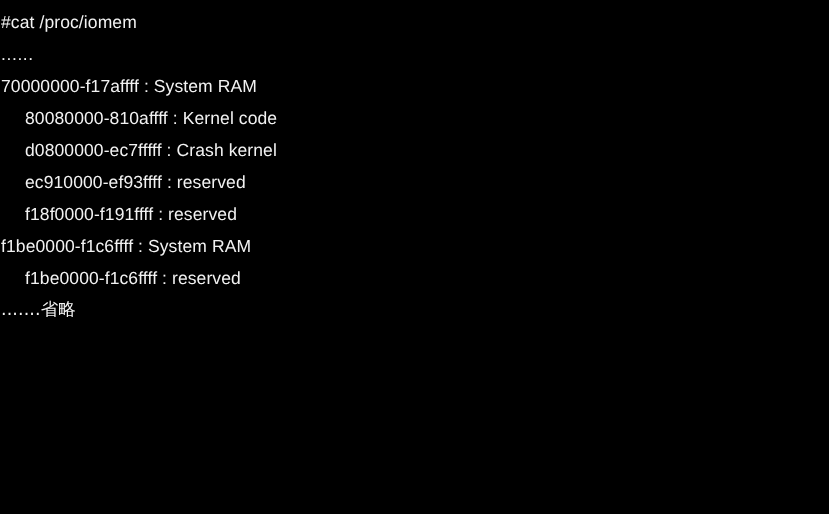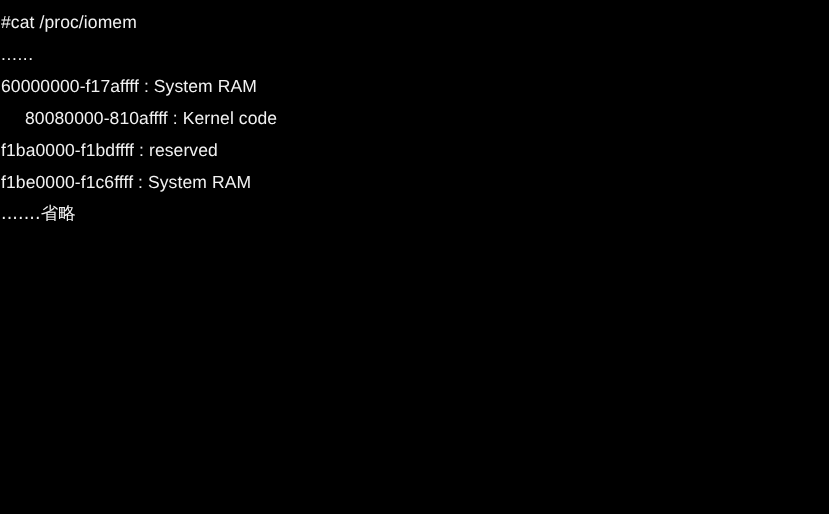--- a/index.html
+++ b/index.html
@@ -43,19 +43,22 @@
     font-family: "DejaVu Sans", sans-serif;
   }
 </style>
 </head>
 <body>
 
 <div id="terminal">
 
   <div class="term-line">#cat /proc/iomem</div>
   <div class="term-line dots">......</div>
-  <div class="term-line">60000000-f17affff : System RAM</div>
+  <div class="term-line">70000000-f17affff : System RAM</div>
   <div class="term-line indent-1">80080000-810affff : Kernel code</div>
-  <div class="term-line">f1ba0000-f1bdffff : reserved</div>
+  <div class="term-line indent-1">d0800000-ec7fffff : Crash kernel</div>
+  <div class="term-line indent-1">ec910000-ef93ffff : reserved</div>
+  <div class="term-line indent-1">f18f0000-f191ffff : reserved</div>
   <div class="term-line">f1be0000-f1c6ffff : System RAM</div>
+  <div class="term-line indent-1">f1be0000-f1c6ffff : reserved</div>
   <div class="term-line cjk">.......省略</div>
 
 </div>
 
 </body></html>

